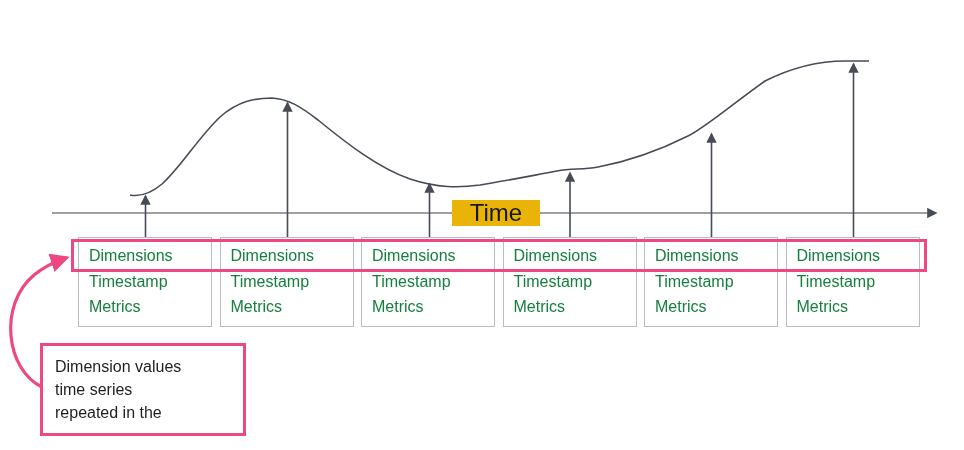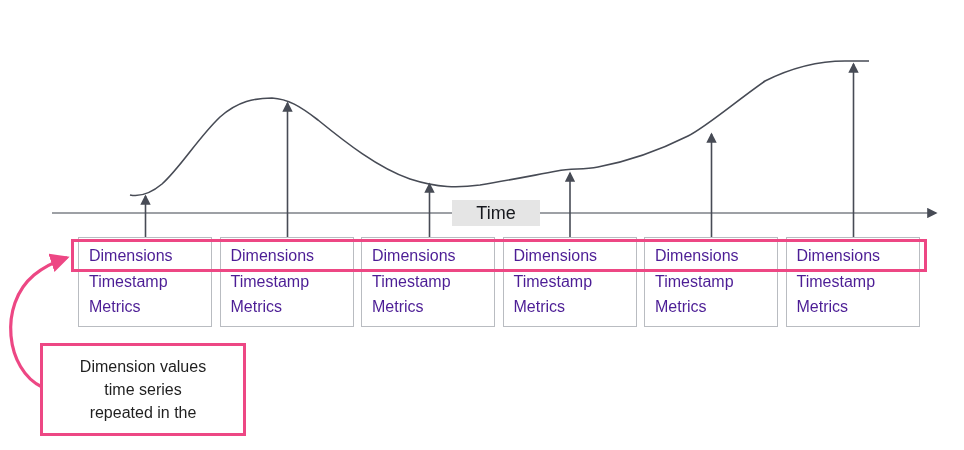--- a/index.html
+++ b/index.html
@@ -3,45 +3,45 @@
 <meta charset="utf-8">
 <style>
   html,body{margin:0;padding:0;background:#ffffff;}
   .stage{
     position:relative;width:964px;height:450px;background:#ffffff;
     font-family:"Liberation Sans",sans-serif;overflow:hidden;
   }
   .layer{position:absolute;left:0;top:0;}
   .time-label{
     position:absolute;left:452px;top:200px;width:88px;height:26px;
-    background:#e5e5e5;display:flex;align-items:center;justify-content:center;
-    font-size:18px;color:#16181d;z-index:3;
+    background:#eab308;display:flex;align-items:center;justify-content:center;
+    font-size:24px;color:#16181d;z-index:3;
   }
   .cards{position:absolute;left:0;top:0;width:964px;height:450px;z-index:2;}
   .card{
     position:absolute;top:237px;width:134px;height:90px;background:#ffffff;
     border:1.5px solid #b9bcc1;box-sizing:border-box;
-    padding:5px 0 0 10px;font-size:16px;line-height:25.5px;color:#4c1d95;
+    padding:5px 0 0 10px;font-size:16px;line-height:25.5px;color:#15803d;
   }
   .card:nth-of-type(1){left:78px;}
   .card:nth-of-type(2){left:219.5px;}
   .card:nth-of-type(3){left:361px;}
   .card:nth-of-type(4){left:502.5px;}
   .card:nth-of-type(5){left:644px;}
   .card:nth-of-type(6){left:785.5px;}
   .highlight{
     position:absolute;left:71px;top:239px;width:856px;height:33px;
     border:3px solid #ed4784;box-sizing:border-box;background:transparent;z-index:4;
   }
   .note{
     position:absolute;left:40px;top:343px;width:206px;height:93px;
     border:3px solid #ed4784;box-sizing:border-box;background:#ffffff;
     padding:9px 12px;font-size:16px;line-height:23px;color:#1f1f1f;z-index:4;
   }
-  .note span{display:block;text-align:center;}
+  .note span{display:block;}
 </style>
 </head>
 <body>
 
 <div class="stage">
 
   <svg class="layer" width="964" height="450" viewBox="0 0 964 450">
     <defs>
       <marker id="ah-dark" viewBox="0 0 10 10" refX="8.5" refY="5" markerWidth="6.5" markerHeight="6.5" orient="auto">
         <path d="M0,0 L10,5 L0,10 Z" fill="#474b55"></path>

